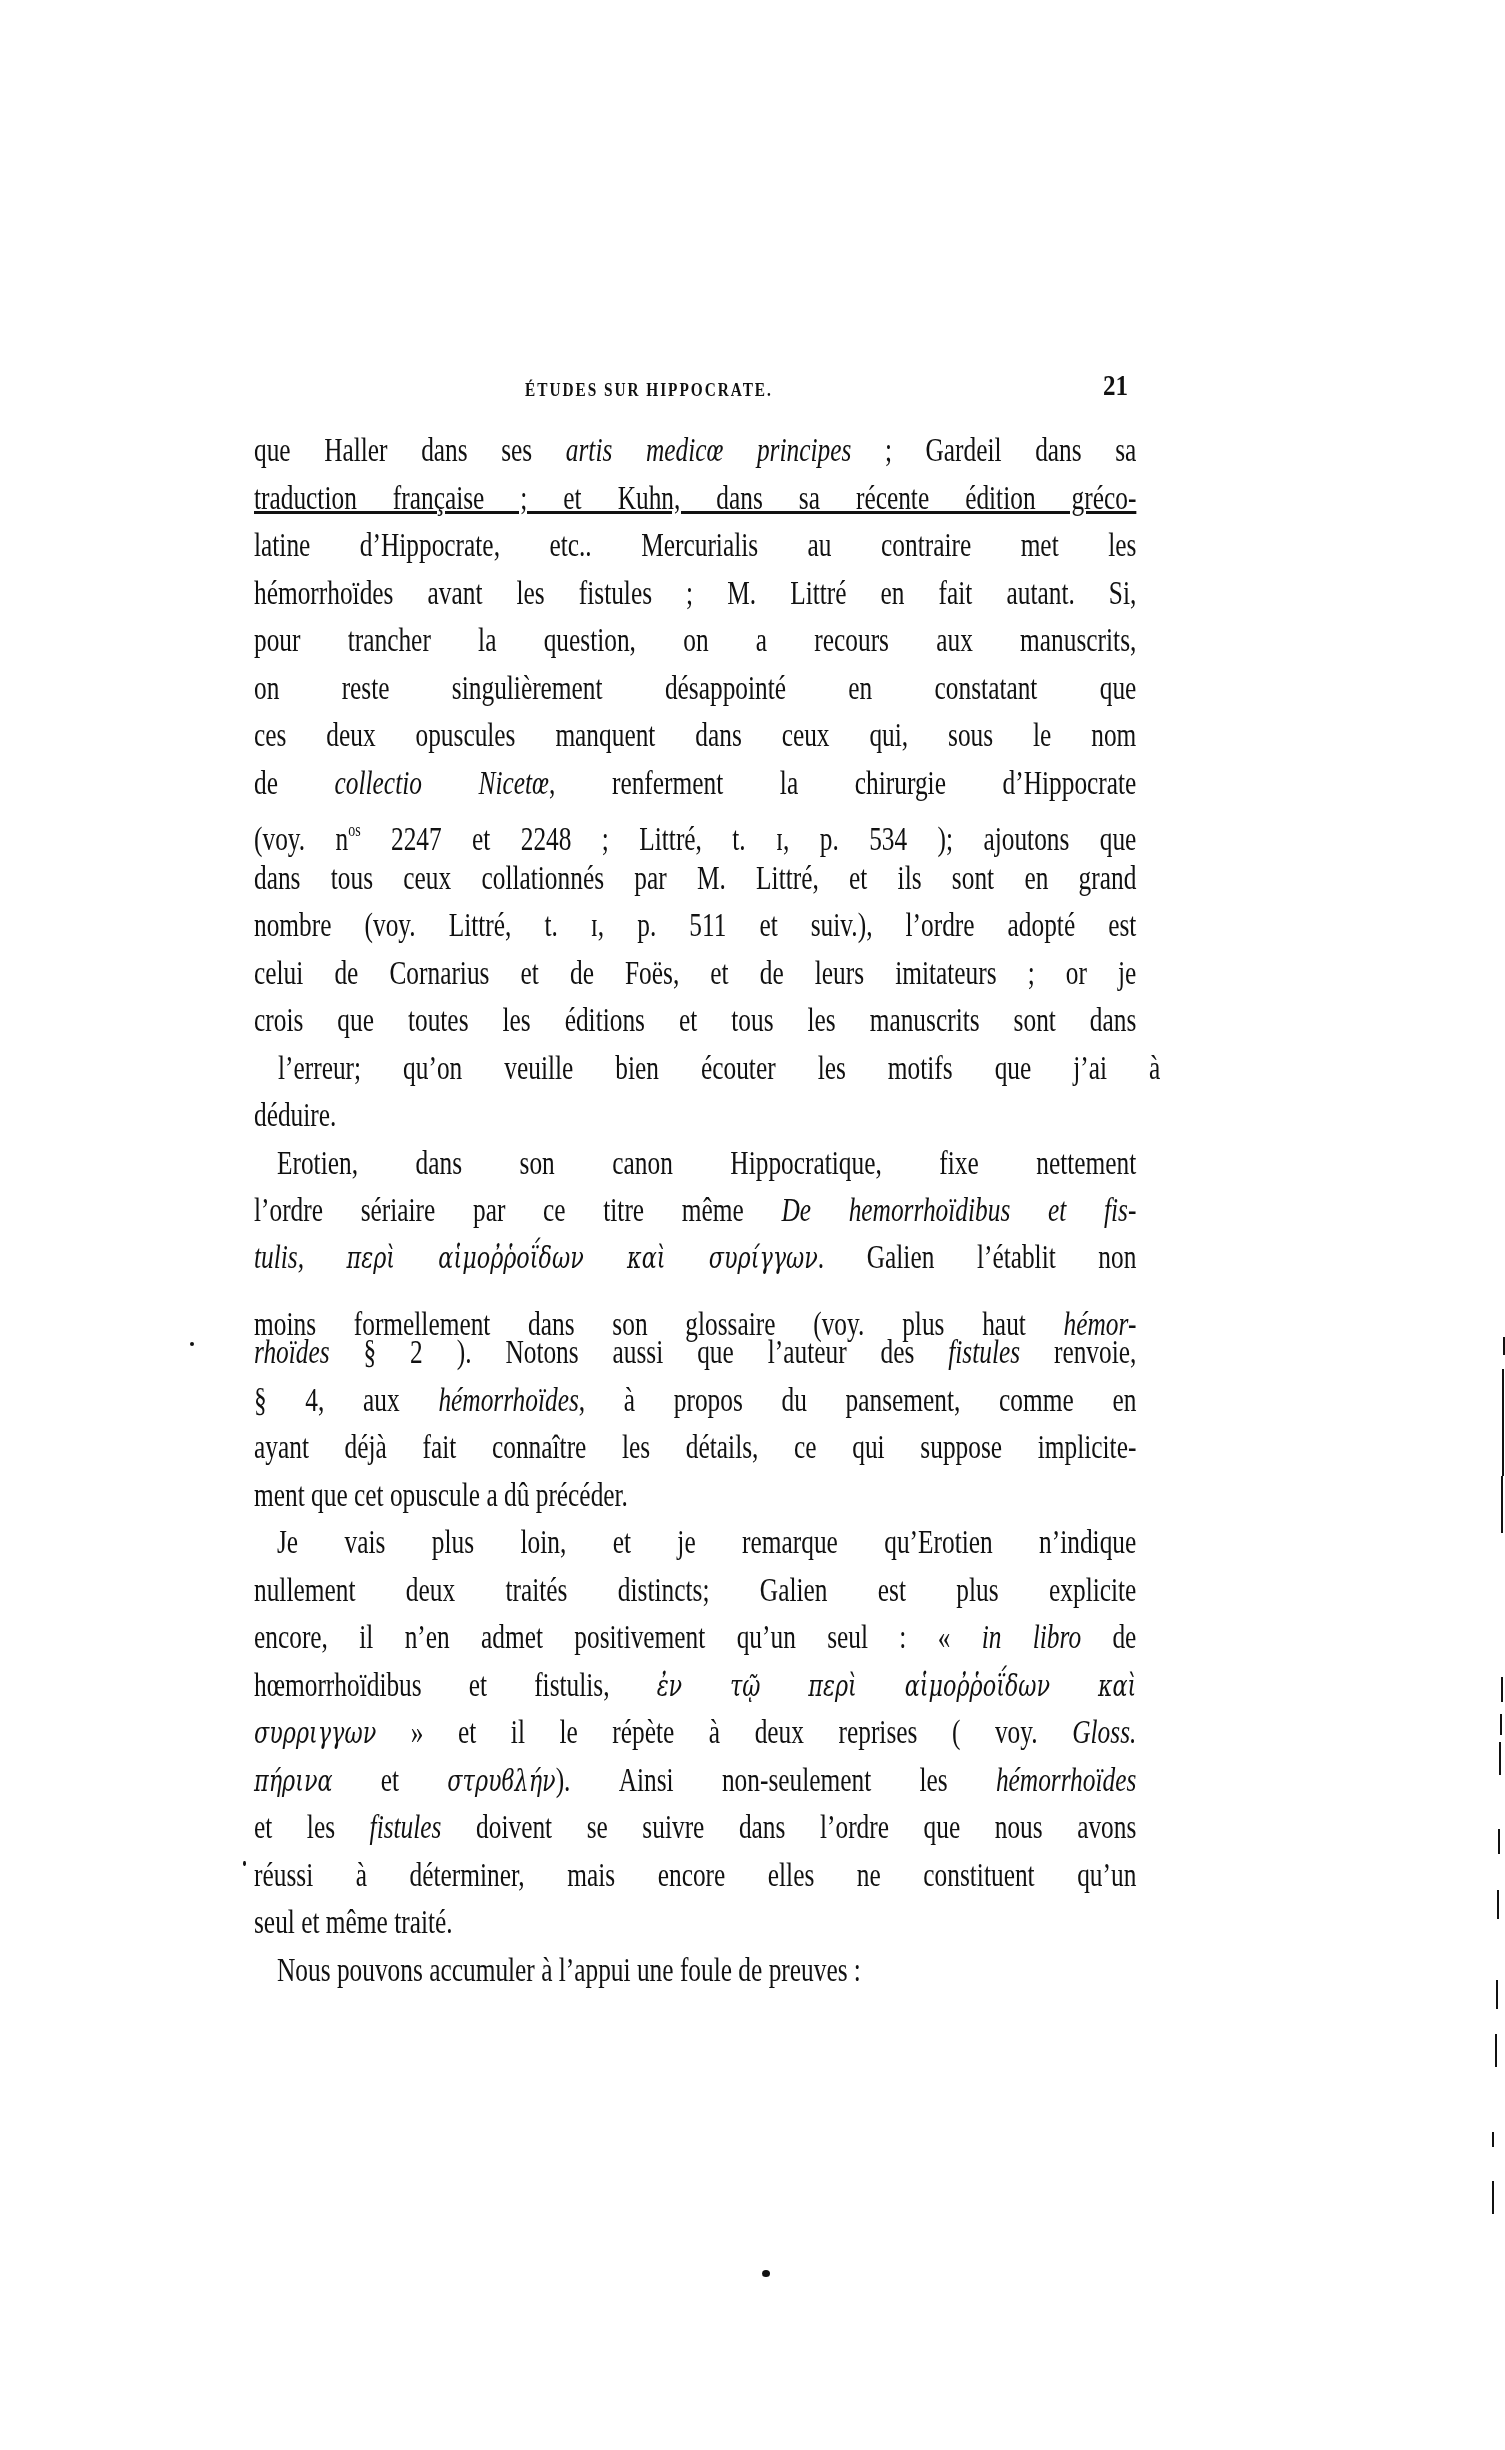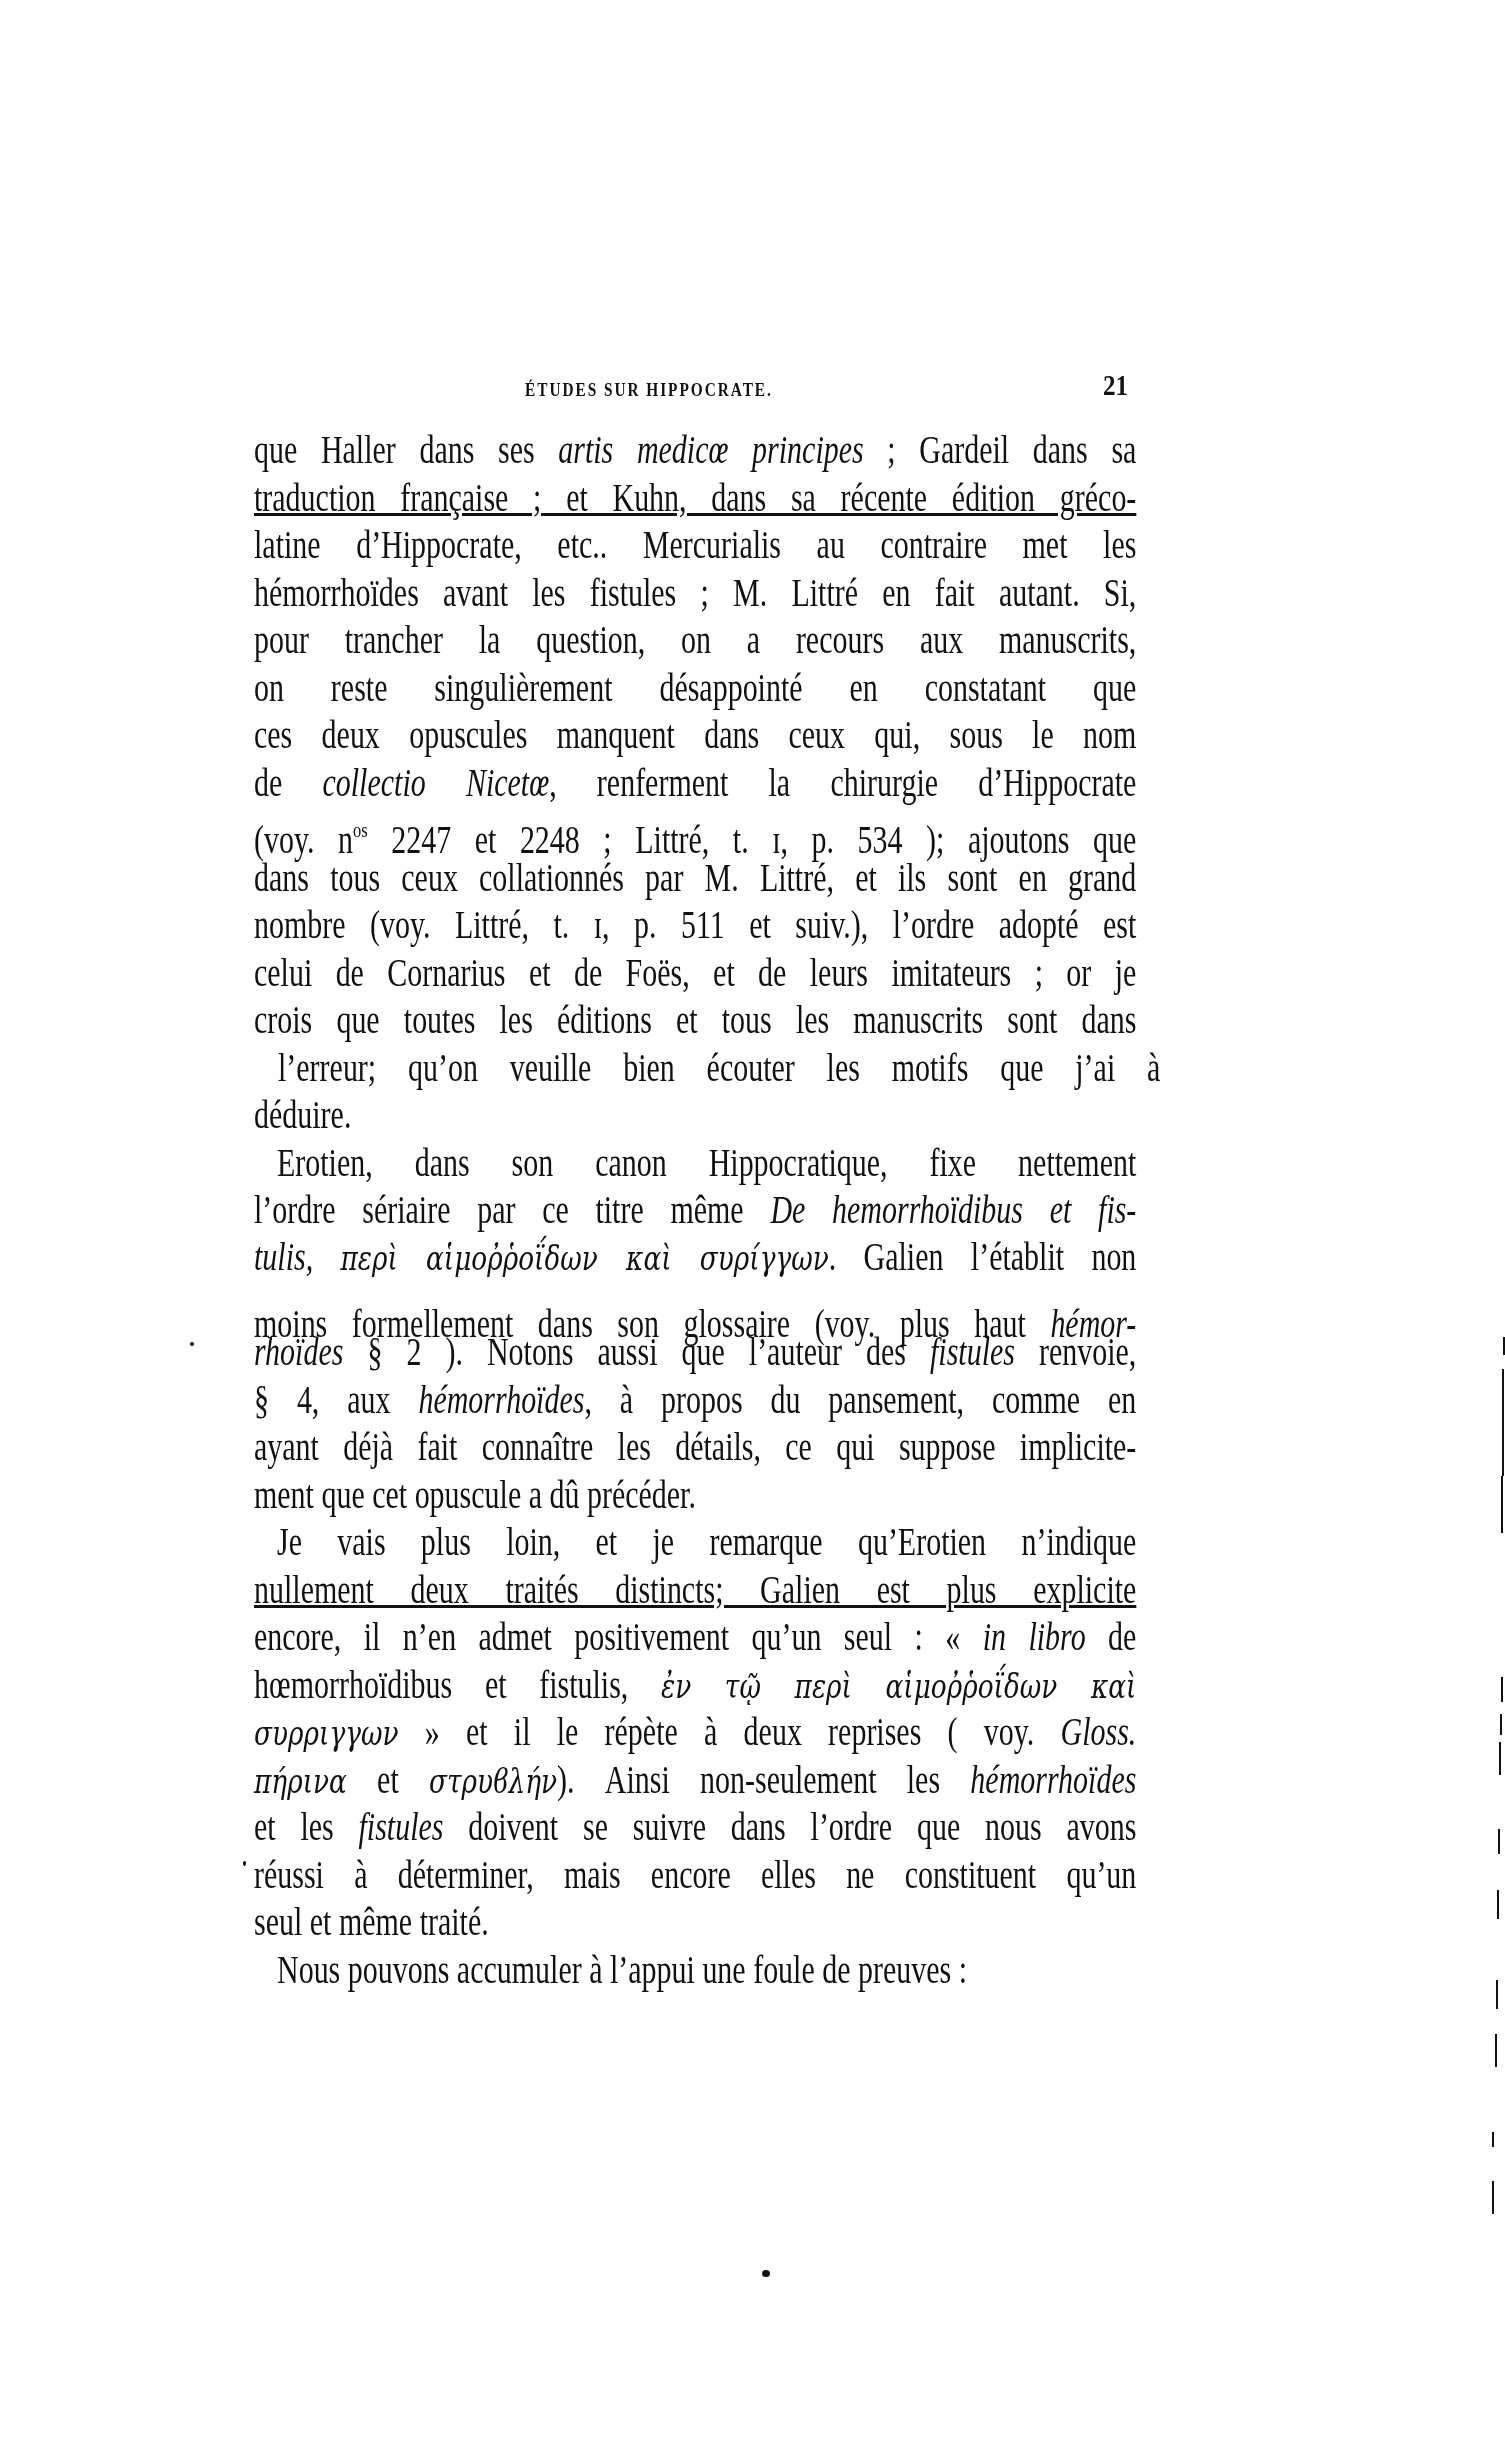--- a/index.html
+++ b/index.html
@@ -48,21 +48,21 @@
   .body-text {
     position: absolute;
     left: 254px;
     top: 0;
     width: 882px;
   }
   .line {
     position: absolute;
     left: 0;
     height: 48px;
-    font-size: 39px;
+    font-size: 33px;
     line-height: 48px;
     white-space: nowrap;
   }
   
   .line .inner {
     display: block;
     width: 1148px;
     text-align: justify;
     text-align-last: justify;
     transform-origin: left top;
@@ -165,21 +165,21 @@
       </div>
       <div class="line" style="top: 1423px;">
         <span class="inner"><span>ayant déjà fait connaître les détails, ce qui suppose implicite-</span></span>
       </div>
       <div class="line last" style="top: 1471px;">
         <span class="inner"><span>ment que cet opuscule a dû précéder.</span></span>
       </div>
       <div class="line indent" style="top: 1518px;">
         <span class="inner"><span>Je vais plus loin, et je remarque qu’Erotien n’indique</span></span>
       </div>
-      <div class="line" style="top: 1566px; text-decoration: underline;">
+      <div class="line" style="top: 1566px;">
         <span class="inner"><span>nullement deux traités distincts; Galien est plus explicite</span></span>
       </div>
       <div class="line" style="top: 1613px;">
         <span class="inner"><span>encore, il n’en admet positivement qu’un seul : « </span><i>in libro</i><span> de</span></span>
       </div>
       <div class="line" style="top: 1661px;">
         <span class="inner"><span>hœmorrhoïdibus et fistulis, </span><span class="greek">ἐν τῷ περὶ αἱμοῤῥοΐδων καὶ</span></span>
       </div>
       <div class="line" style="top: 1708px;">
         <span class="inner"><span class="greek">συρριγγων</span><span> » et il le répète à deux reprises ( voy. </span><i>Gloss.</i></span>

